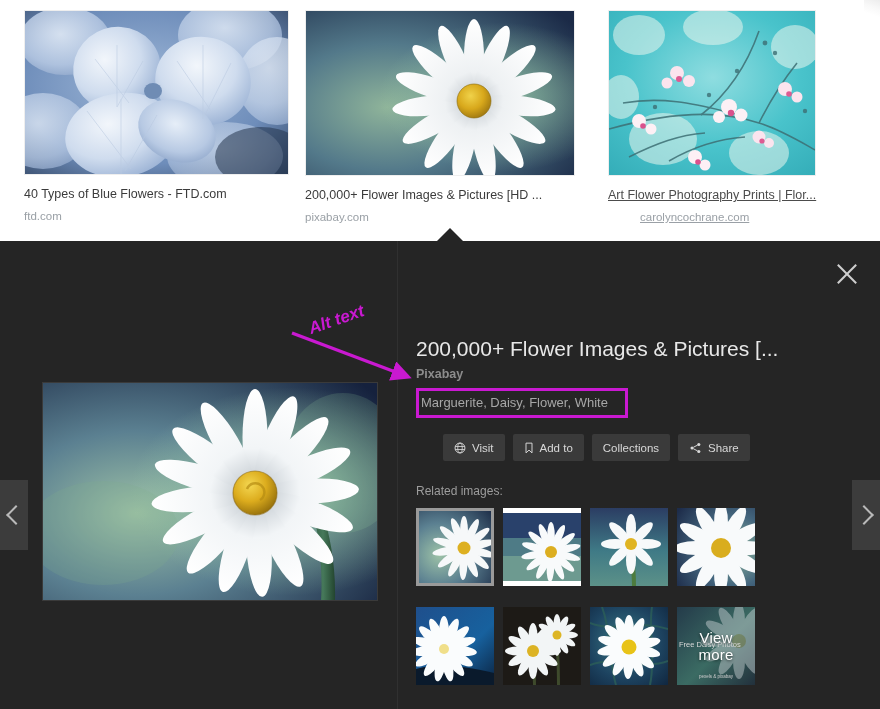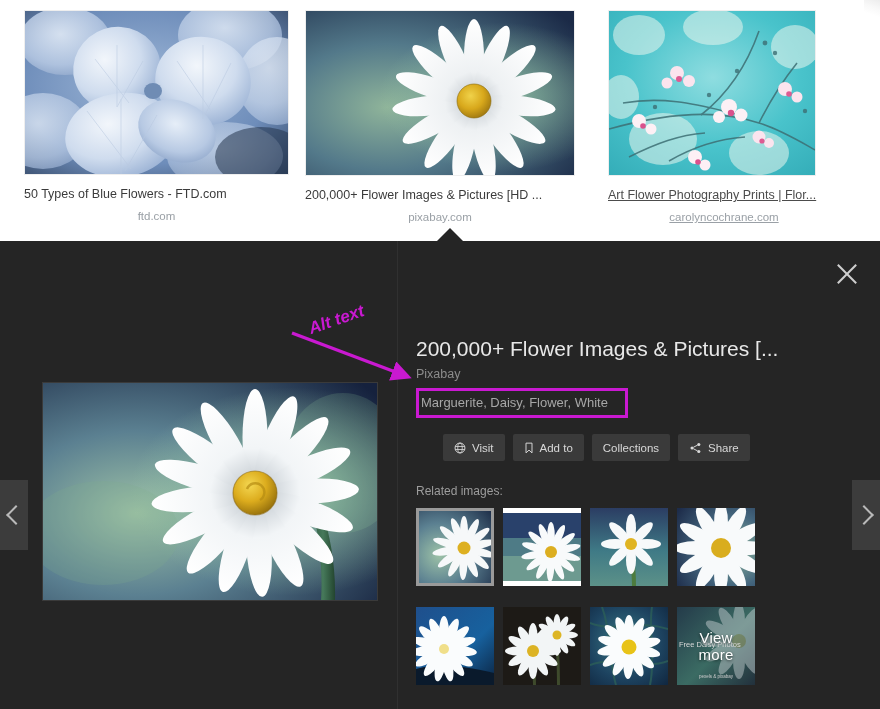--- a/index.html
+++ b/index.html
@@ -32,23 +32,22 @@
     white-space: nowrap;
     overflow: hidden;
   }
   .result-title.visited { color: #4c4c4c; text-decoration: underline; }
   .result-src {
     margin-top: 7px;
     font-size: 11.5px;
     color: #9aa0a6;
     line-height: 14px;
     white-space: nowrap;
-    text-align: center;
-  }
-  .result-src.visited { text-decoration: underline; }
+  }
+  .result-src.visited { text-decoration: underline; margin-left: 32px; }
 
   
   #panel-caret {
     position: absolute;
     left: 437px; top: 228px;
     width: 0; height: 0;
     border-left: 13px solid transparent;
     border-right: 13px solid transparent;
     border-bottom: 13px solid #252525;
     z-index: 6;
@@ -115,21 +114,21 @@
   #info-col { position: absolute; left: 416px; top: 0; width: 420px; }
   #detail-title {
     margin-top: 94px;
     font-size: 21px; line-height: 27px;
     color: #e8e8e8; font-weight: normal;
     white-space: nowrap; overflow: hidden;
     cursor: pointer;
   }
   #detail-source {
     margin-top: 4px;
-    font-size: 12.5px; color: #8c8c8c; line-height: 16px;
+    font-size: 12.5px; color: #8c8c8c; line-height: 16px; font-weight: bold;
   }
   #alt-text-box {
     display: inline-block;
     margin-top: 6px;
     padding: 3px 17px 4px 2px;
     font-size: 13px; color: #a7a7a7; line-height: 17px;
     border: 3px solid #c919d1;
     position: relative;
   }
 
@@ -257,21 +256,21 @@
           <path d="M178 34 L178 108"></path>
             <path d="M152 50 L186 100"></path>
             <path d="M206 52 L180 104"></path>
           <path d="M96 88 L96 164"></path>
             <path d="M62 100 L106 158"></path>
             <path d="M132 104 L100 160"></path>
         </g>
         <ellipse cx="236" cy="146" rx="46" ry="30" fill="#24354d" opacity=".55"></ellipse>
       </svg>
     </div>
-    <div class="result-title">50 Types of Blue Flowers - FTD.com</div>
+    <div class="result-title">40 Types of Blue Flowers - FTD.com</div>
     <div class="result-src">ftd.com</div>
   </div>
 
   <div class="result-card" style="left:305px; width:270px;">
     <div class="result-thumb" style="width:270px;height:166px;">
       <svg width="270" height="166" viewBox="0 0 270 166" preserveAspectRatio="none">
         <defs>
           <radialGradient id="d2bg" cx="30%" cy="58%" r="85%">
             <stop offset="0%" stop-color="#8fb49a"></stop>
               <stop offset="45%" stop-color="#53798a"></stop>

